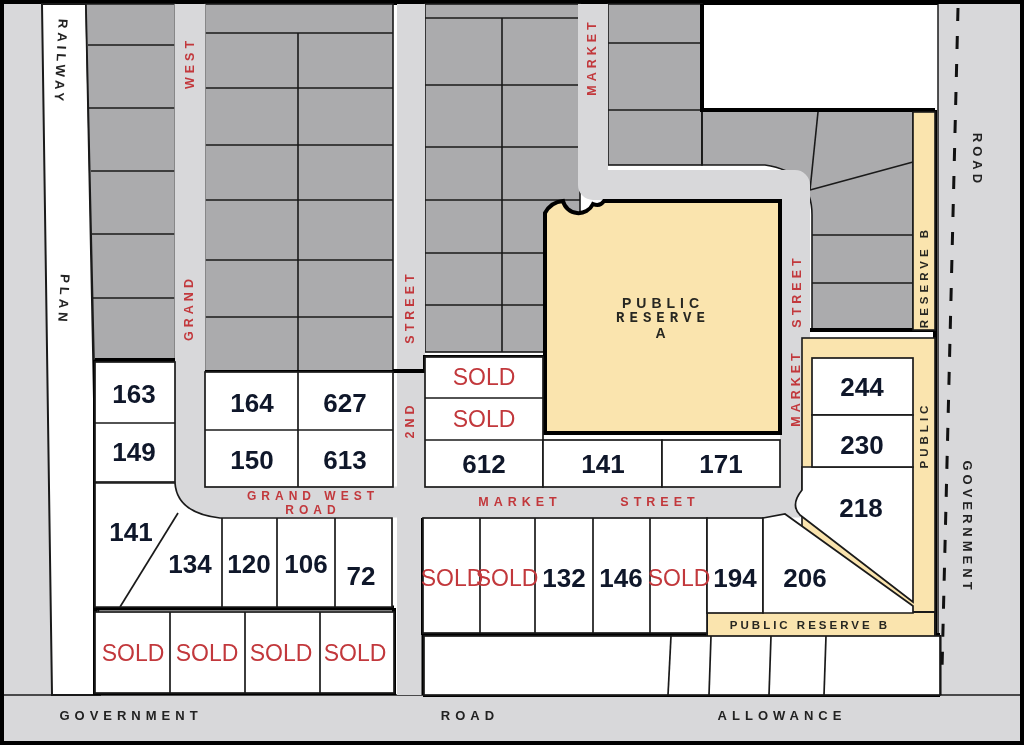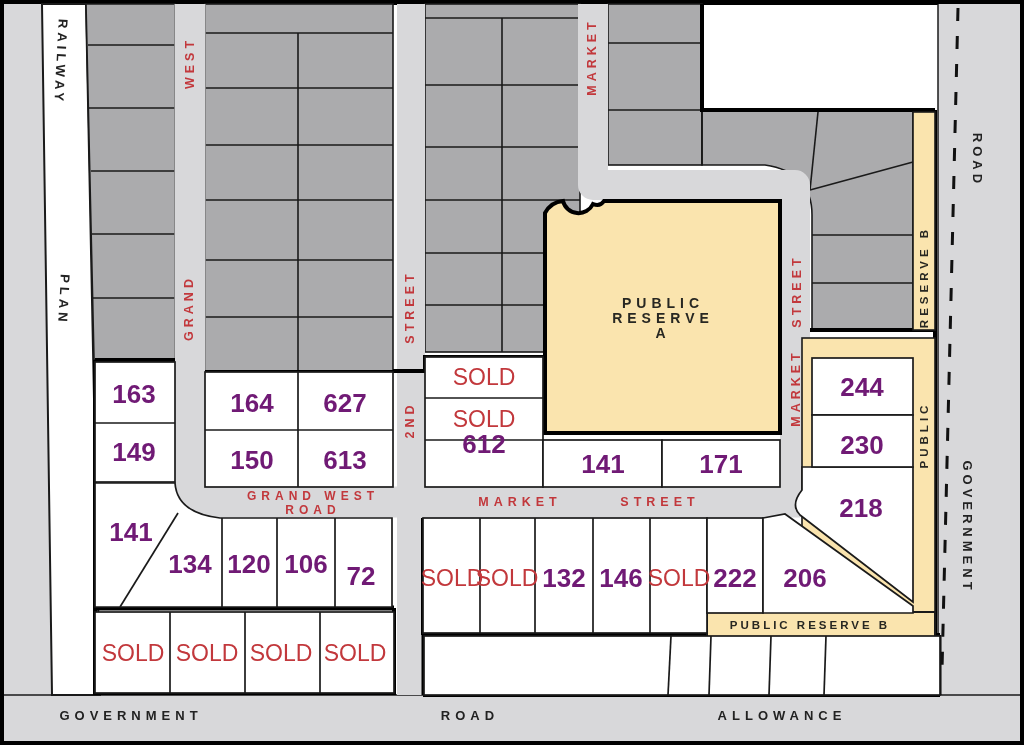--- a/index.html
+++ b/index.html
@@ -3,21 +3,21 @@
 <meta charset="utf-8">
 <style>
   html,body{margin:0;padding:0;background:#e8e8e8;}
   #stage{
     position:relative;width:1024px;height:745px;background:#ffffff;
     font-family:"Liberation Sans",sans-serif;overflow:hidden;
   }
   #stage svg{position:absolute;left:0;top:0;}
   .lbl{position:absolute;transform:translate(-50%,-50%);white-space:nowrap;
        font-family:"Liberation Sans",sans-serif;user-select:none;}
-  .num{font-size:26px;font-weight:600;color:#701a75;}
+  .num{font-size:26px;font-weight:600;color:#0f172a;}
   .sold{font-size:23px;font-weight:400;color:#c2383c;}
   .sname{font-size:12.5px;font-weight:700;color:#c2383c;letter-spacing:5px;}
   .rname{font-size:13px;font-weight:700;color:#222;letter-spacing:5px;}
   .yname{font-size:11.5px;font-weight:700;color:#272722;letter-spacing:3px;}
   .aname{font-size:14px;font-weight:700;color:#272722;letter-spacing:5px;}
   
   .vd{writing-mode:vertical-rl;letter-spacing:4px;}
   .vd2{writing-mode:vertical-rl;letter-spacing:4px;transform:translate(-50%,-50%) rotate(3deg);}
   
   .vu{writing-mode:vertical-rl;letter-spacing:4px;transform:translate(-50%,-50%) rotate(180deg);}
@@ -175,48 +175,48 @@
   <div class="lbl sname vu" style="left:410px;top:420px;">2ND</div>
   <div class="lbl sname vu" style="left:592px;top:57px;">MARKET</div>
   <div class="lbl sname vu" style="left:797px;top:291px;">STREET</div>
   <div class="lbl sname vu" style="left:796px;top:388px;">MARKET</div>
   <div class="lbl sname" style="left:313px;top:496px;font-size:12px;">GRAND WEST</div>
   <div class="lbl sname" style="left:313px;top:510px;font-size:12px;">ROAD</div>
   <div class="lbl sname" style="left:520px;top:502px;">MARKET</div>
   <div class="lbl sname" style="left:660px;top:502px;">STREET</div>
 
   <div class="lbl aname" style="left:663px;top:303px;">PUBLIC</div>
-  <div class="lbl aname" style="left:663px;top:318px;">RESERVE</div>
+  <div class="lbl aname" style="left:663px;top:318px;font-family:Liberation Mono, monospace;">RESERVE</div>
   <div class="lbl aname" style="left:663px;top:333px;">A</div>
   <div class="lbl yname vu" style="left:924px;top:277px;">RESERVE B</div>
   <div class="lbl yname vu" style="left:924px;top:435px;">PUBLIC</div>
   <div class="lbl yname" style="left:810px;top:625px;">PUBLIC RESERVE B</div>
 
   <div class="lbl num" style="left:134px;top:394px;">163</div>
   <div class="lbl num" style="left:134px;top:452px;text-align:center;">149</div>
   <div class="lbl num" style="left:252px;top:403px;">164</div>
   <div class="lbl num" style="left:345px;top:403px;">627</div>
   <div class="lbl num" style="left:252px;top:460px;">150</div>
   <div class="lbl num" style="left:345px;top:460px;">613</div>
   <div class="lbl sold" style="left:484px;top:377px;">SOLD</div>
   <div class="lbl sold" style="left:484px;top:419px;">SOLD</div>
-  <div class="lbl num" style="left:484px;top:444px;">612</div>
+  <div class="lbl num" style="left:484px;top:464px;">612</div>
   <div class="lbl num" style="left:603px;top:464px;">141</div>
   <div class="lbl num" style="left:721px;top:464px;">171</div>
   <div class="lbl num" style="left:131px;top:532px;">141</div>
   <div class="lbl num" style="left:190px;top:564px;">134</div>
   <div class="lbl num" style="left:249px;top:564px;">120</div>
   <div class="lbl num" style="left:306px;top:564px;">106</div>
   <div class="lbl num" style="left:361px;top:576px;">72</div>
   <div class="lbl sold" style="left:452px;top:578px;">SOLD</div>
   <div class="lbl sold" style="left:507px;top:578px;">SOLD</div>
   <div class="lbl num" style="left:564px;top:578px;">132</div>
   <div class="lbl num" style="left:621px;top:578px;">146</div>
   <div class="lbl sold" style="left:679px;top:578px;">SOLD</div>
-  <div class="lbl num" style="left:735px;top:578px;">222</div>
+  <div class="lbl num" style="left:735px;top:578px;">194</div>
   <div class="lbl num" style="left:805px;top:578px;">206</div>
   <div class="lbl num" style="left:862px;top:387px;">244</div>
   <div class="lbl num" style="left:862px;top:445px;">230</div>
   <div class="lbl num" style="left:861px;top:508px;">218</div>
   <div class="lbl sold" style="left:133px;top:653px;">SOLD</div>
   <div class="lbl sold" style="left:207px;top:653px;">SOLD</div>
   <div class="lbl sold" style="left:281px;top:653px;">SOLD</div>
   <div class="lbl sold" style="left:355px;top:653px;">SOLD</div>
 
 </div>

